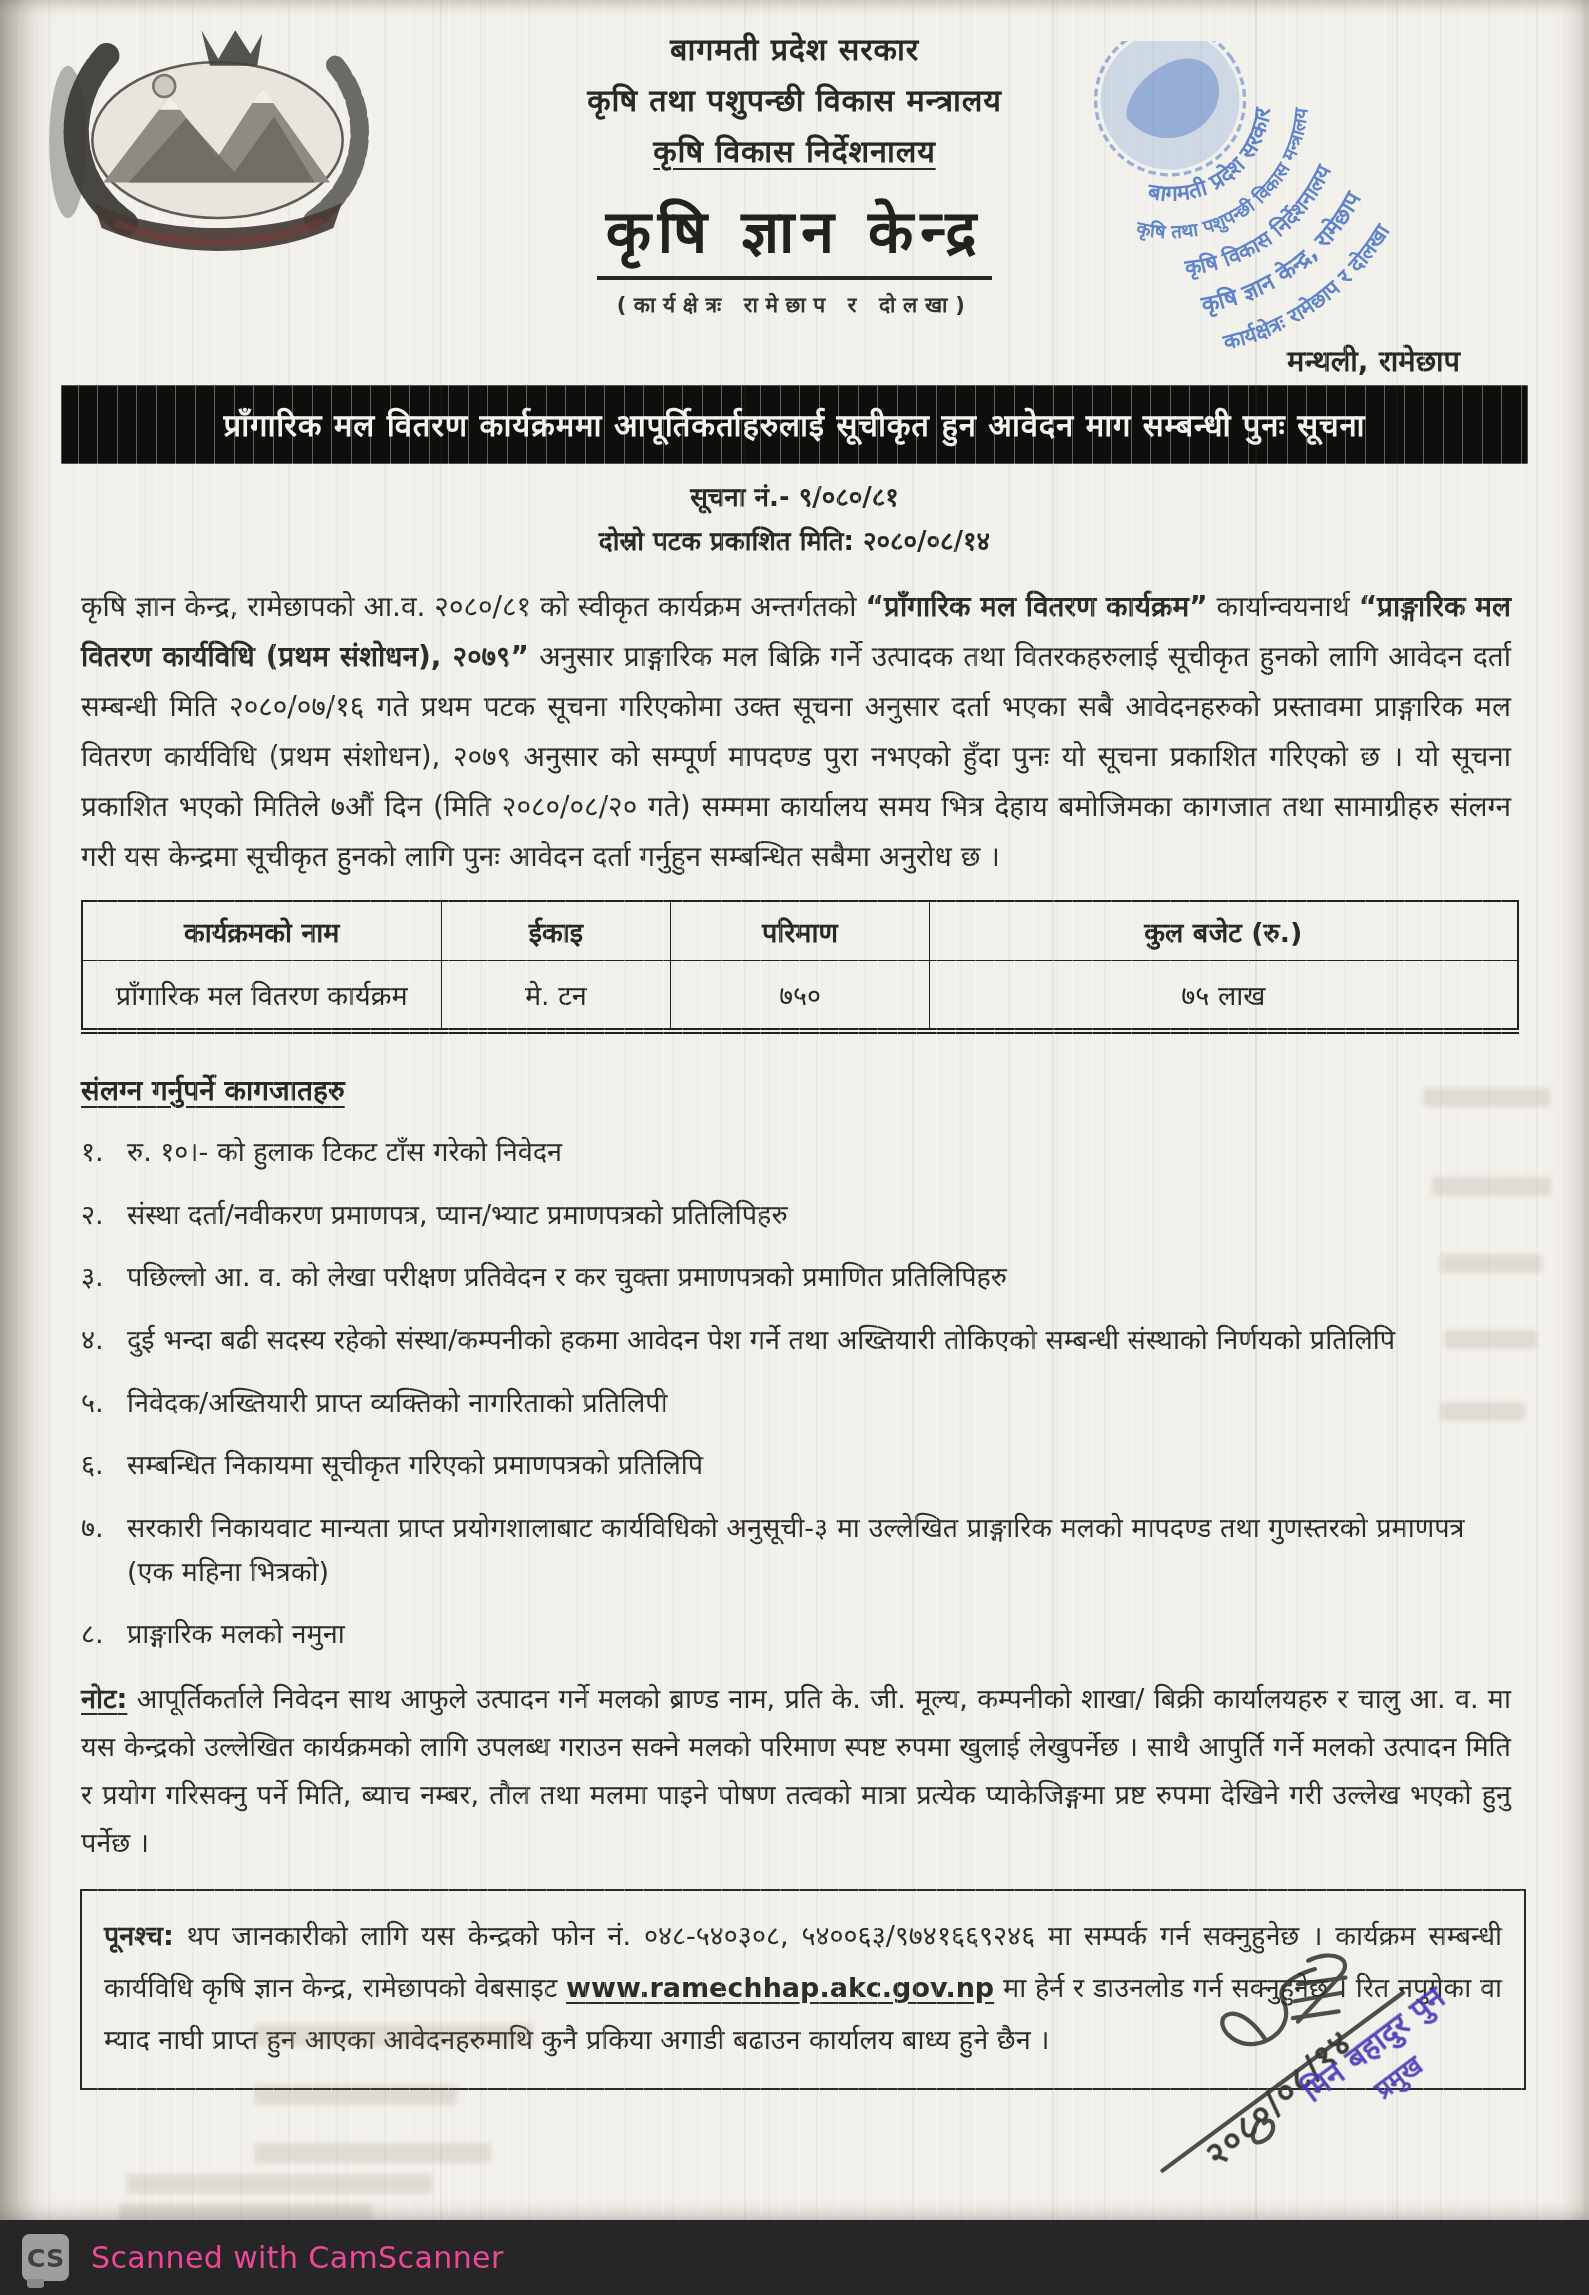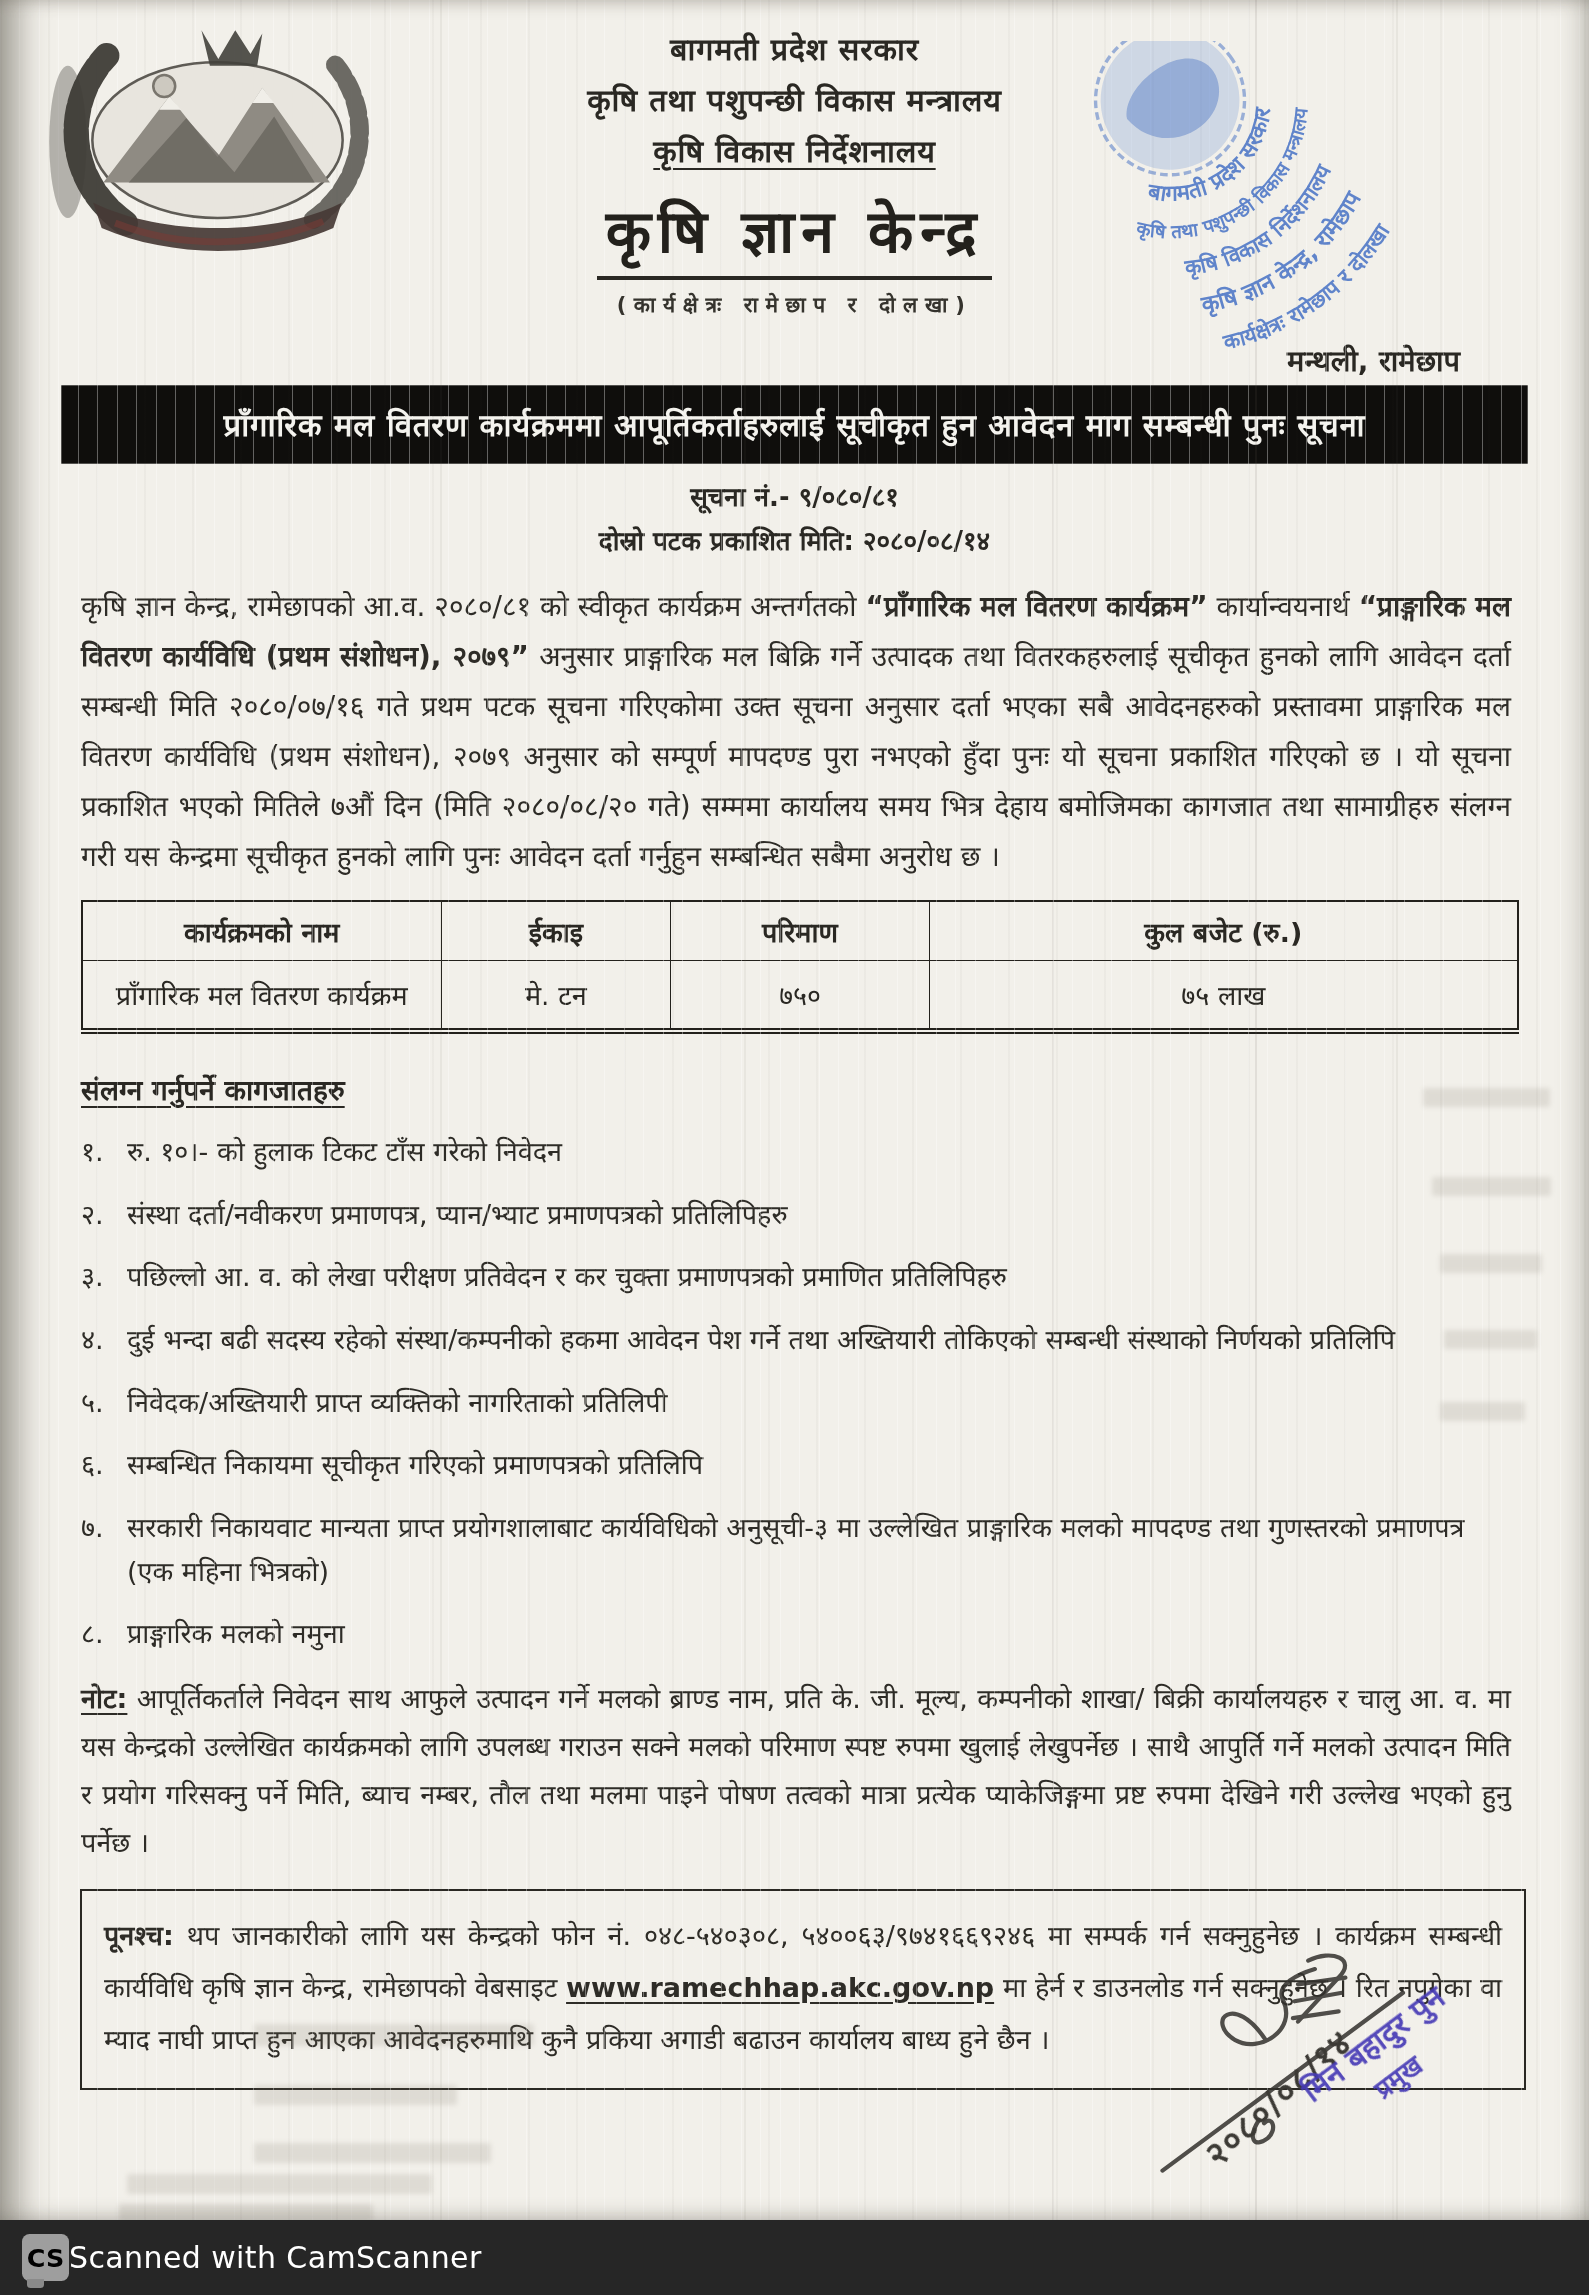--- a/index.html
+++ b/index.html
@@ -106,25 +106,25 @@
   .emblem { position:absolute; left:44px; top:15.2px; }
   .hdr-stamp { position:absolute; left:950px; top:41px; opacity:.88; }
 
   
   .cs-bar {
     position:absolute; left:0; bottom:0; width:1589px; height:75px;
     background:#262626; display:flex; align-items:center;
   }
   .cs-logo {
     width:47px; height:47px; margin-left:22px; border-radius:7.6px;
-    background:#9e9e9e; color:#000000; font-weight:700; font-size:25.4px;
+    background:#9e9e9e; color:#404040; font-weight:700; font-size:25.4px;
     display:flex; align-items:center; justify-content:center; position:relative;
   }
   .cs-logo::after { content:""; position:absolute; left:5.1px; bottom:-6.8px; width:17px; height:8.5px; background:#8a8a8a; border-radius:0 0 3.4px 3.4px; }
-  .cs-text { font-size:30px; color:#ffffff; letter-spacing:0.4px; }
+  .cs-text { margin-left:22px; font-size:30px; color:#ec4899; letter-spacing:0.4px; }
 </style>
 </head>
 <body>
 
 <div class="canvas">
   <div class="paper">
 
     <div class="fold" style="left:440px; opacity:.08"></div>
     <div class="fold" style="left:744px; opacity:.07"></div>
     <div class="fold" style="left:1052px; opacity:.10"></div>

